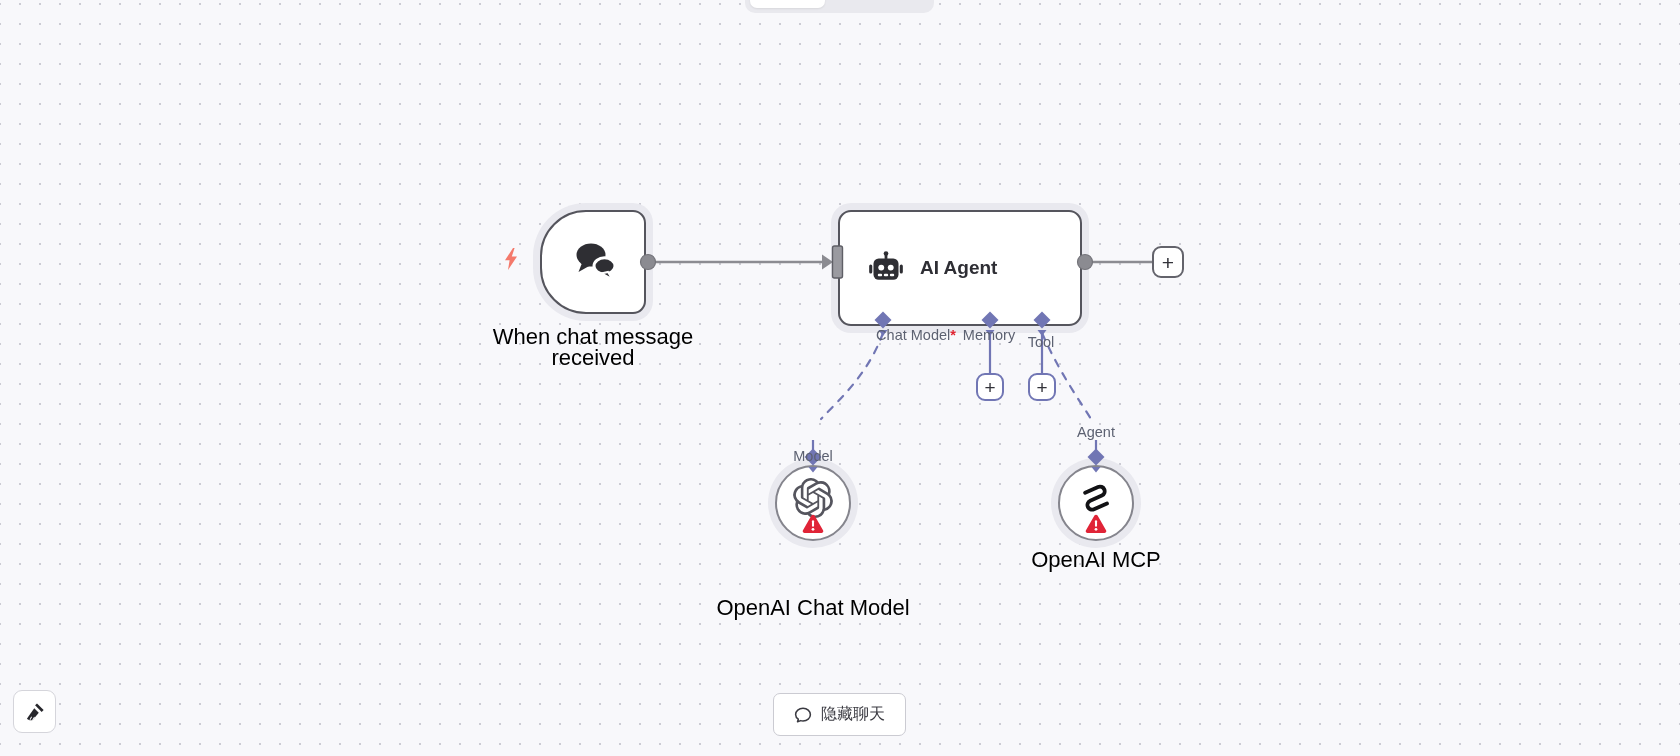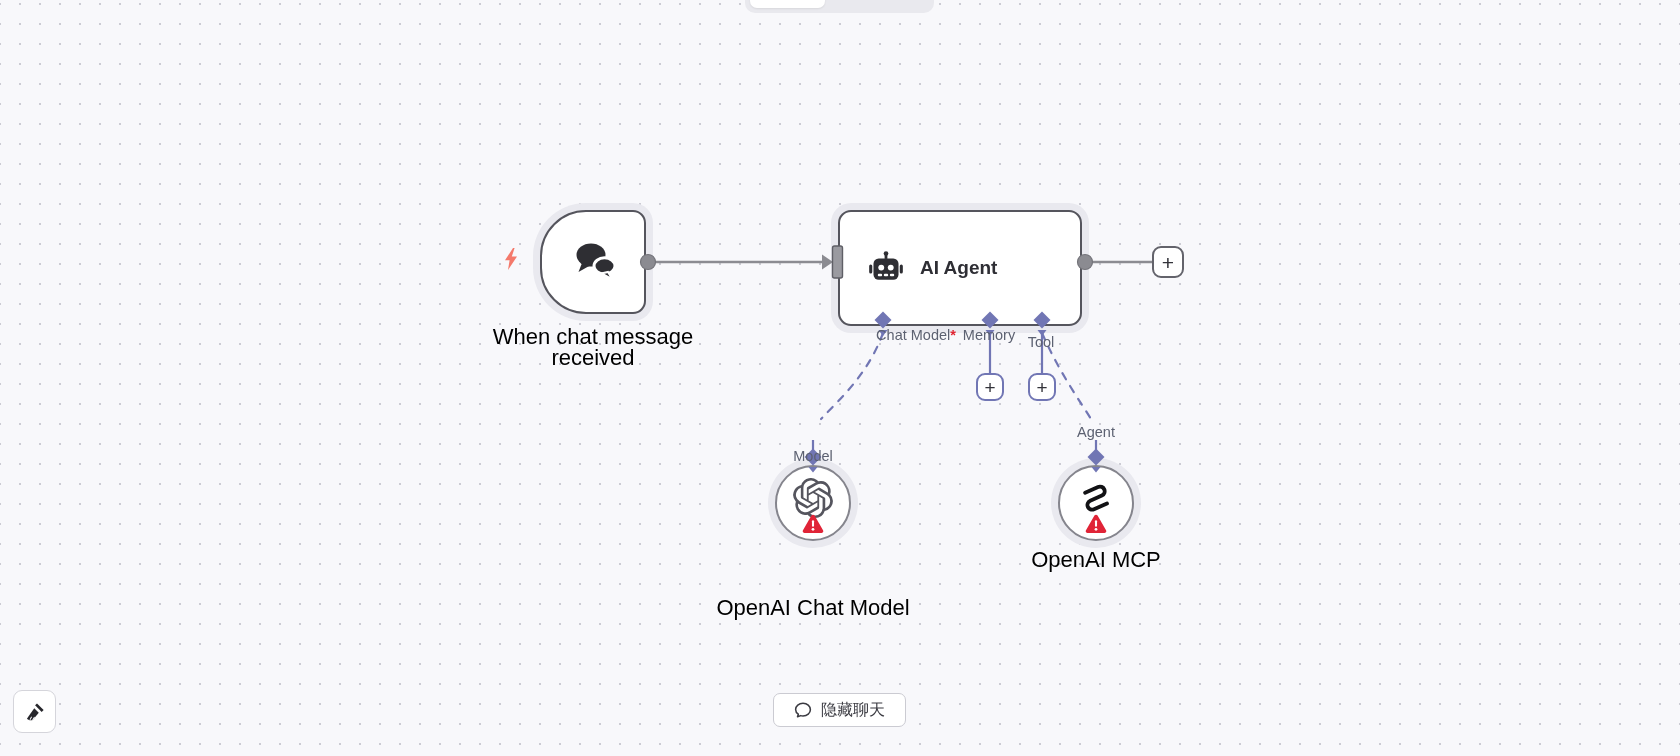--- a/index.html
+++ b/index.html
@@ -75,21 +75,21 @@
   .plus-ind-1 { left:976px;  top:373px; width:28px; height:28px; border:2px solid #7176b4; font-size:19px; }
   .plus-ind-2 { left:1028px; top:373px; width:28px; height:28px; border:2px solid #7176b4; font-size:19px; }
 
   
   .tidy-btn {
     left:13px; top:690px; width:43px; height:43px;
     background:#fff; border:1.5px solid #d5d5db; border-radius:9px;
     display:flex; align-items:center; justify-content:center; cursor:pointer;
   }
   .chat-toggle-btn {
-    left:773px; top:693px; width:133px; height:34px;
+    left:773px; top:693px; width:133px; height:43px;
     background:#fff; border:1.5px solid #cbcbd2; border-radius:7px;
     display:flex; align-items:center; justify-content:center; gap:9px;
     font-size:16px; color:#3a3a41; font-weight:500; cursor:pointer;
   }
 
   svg.connections { position:absolute; left:0; top:0; pointer-events:none; }
 </style>
 </head>
 <body>
 

